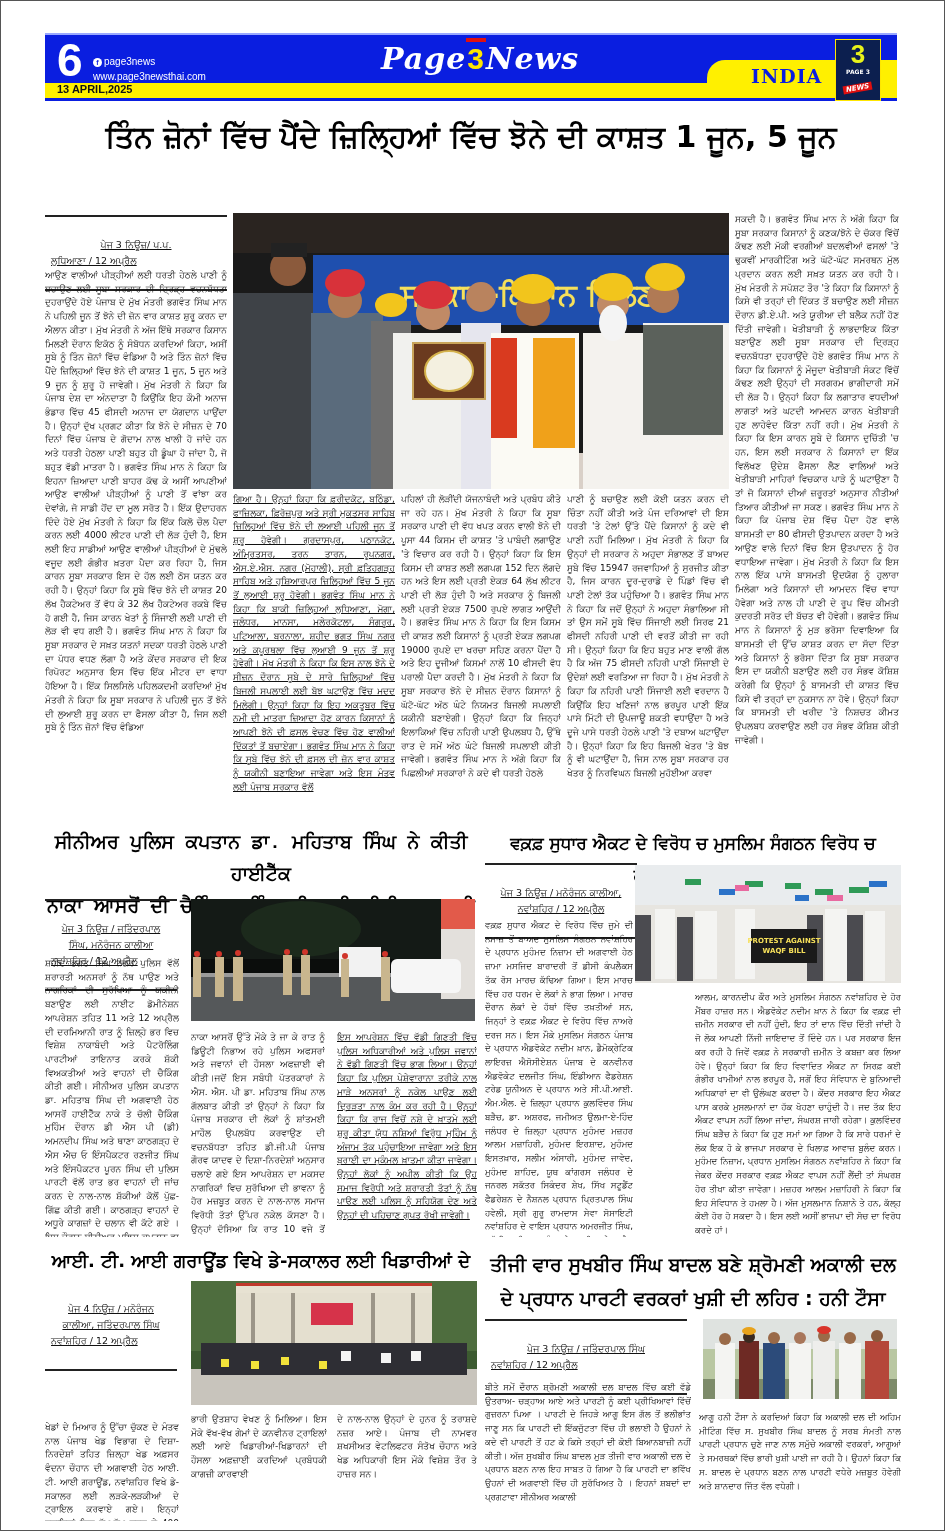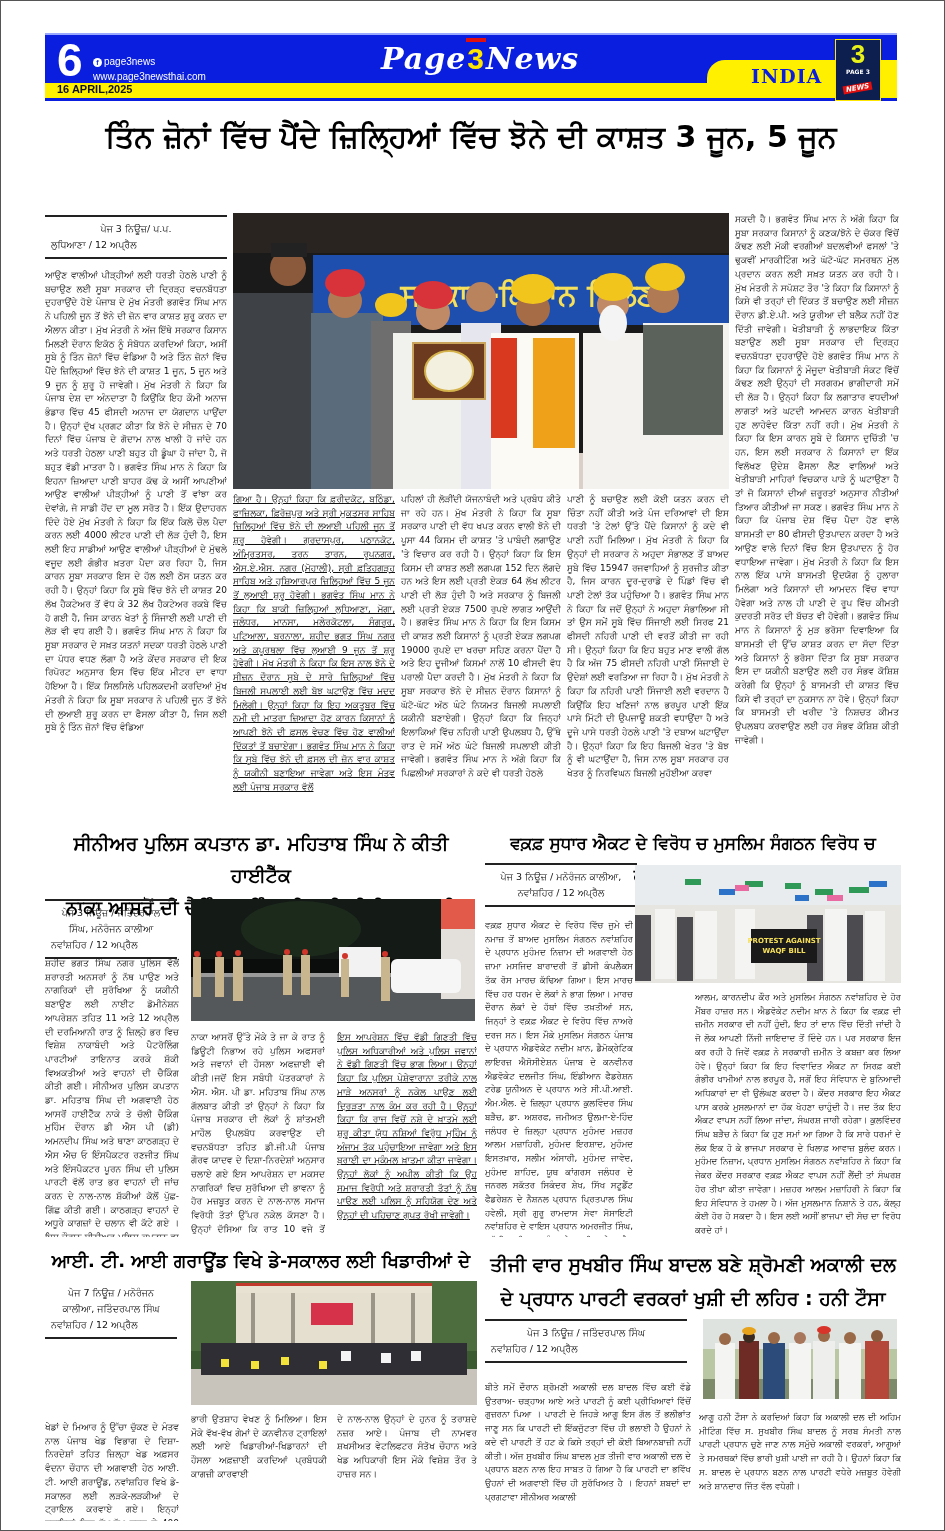--- a/index.html
+++ b/index.html
@@ -23,21 +23,21 @@
   .badge-3 { font-family: "Liberation Sans", sans-serif; font-weight: bold; font-size: 26px; color: #e8f21a; line-height: 28px; }
   .badge-p3 { font-size: 6px; color: #fff; font-weight: bold; }
   .badge-news { font-size: 7px; font-weight: bold; font-style: italic; color: #fff; background: #e01010; display: inline-block; padding: 0 3px; transform: rotate(-10deg); margin-top: 1px; }
 
   
   .headline { position: absolute; font-weight: bold; color: #000; text-align: center; font-family: "DejaVu Sans", sans-serif; }
   .hl-main { left: 44px; top: 114px; width: 852px; font-size: 30px; line-height: 44px; }
   .hl-sub { font-size: 19px; line-height: 32px; }
 
   
-  .dateline { position: absolute; border-top: 2px solid #222; border-bottom: 2px solid #222; font-size: 9.5px; padding: 4px 6px; line-height: 16px; }
+  .dateline { position: absolute; border-top: 2px solid #222; border-bottom: 2px solid #222; font-size: 9.5px; padding: 20px 6px; line-height: 16px; text-decoration: underline; }
   .dateline .src { text-align: center; display: block; }
   .dateline .loc { display: block; }
 
   .col { position: absolute; font-size: 9px; line-height: 13.7px; text-align: justify; color: #111; overflow: hidden; }
   .col p { margin-bottom: 2px; }
 
   .photo { position: absolute; overflow: hidden; }
   .photo svg { display: block; width: 100%; height: 100%; }
 </style>
 </head>
@@ -47,34 +47,34 @@
 
   <div class="masthead">
     <div class="mast-yellow"></div>
     <div class="mast-yellow-right"></div>
     <div class="mast-bottomline"></div>
     <div class="page-num">6</div>
     <div class="mast-social">
       <span style="display:inline-block;width:9px;height:9px;border-radius:50%;background:#fff;color:#0a1ee0;font-size:7px;text-align:center;line-height:9px;font-weight:bold;margin-right:2px;">f</span><span>page3news</span>
     </div>
     <div class="mast-site">www.page3newsthai.com</div>
-    <div class="mast-date">16 APRIL,2025</div>
+    <div class="mast-date">13 APRIL,2025</div>
     <div class="logo">
       <span>Page</span><span class="three">3</span><span>News</span>
     </div>
     <div class="india">INDIA</div>
     <div class="badge">
       <div class="badge-3">3</div>
       <div class="badge-p3">PAGE 3</div>
       <div class="badge-news">NEWS</div>
     </div>
   </div>
 
   <div class="headline hl-main">
-    <div>ਤਿੰਨ ਜ਼ੋਨਾਂ ਵਿੱਚ ਪੈਂਦੇ ਜ਼ਿਲ੍ਹਿਆਂ ਵਿੱਚ ਝੋਨੇ ਦੀ ਕਾਸ਼ਤ 3 ਜੂਨ, 5 ਜੂਨ</div>
+    <div>ਤਿੰਨ ਜ਼ੋਨਾਂ ਵਿੱਚ ਪੈਂਦੇ ਜ਼ਿਲ੍ਹਿਆਂ ਵਿੱਚ ਝੋਨੇ ਦੀ ਕਾਸ਼ਤ 1 ਜੂਨ, 5 ਜੂਨ</div>
   </div>
 
   <div class="dateline" style="left:44px; top:214px; width:182px;">
     <span class="src">ਪੇਜ 3 ਨਿਊਜ਼/ ਪ.ਪ.</span>
     <span class="loc">ਲੁਧਿਆਣਾ / 12 ਅਪ੍ਰੈਲ</span>
   </div>
 
   <div class="col" style="left:44px; top:268px; width:182px; height:548px;">
     <p>ਆਉਣ ਵਾਲੀਆਂ ਪੀੜ੍ਹੀਆਂ ਲਈ ਧਰਤੀ ਹੇਠਲੇ ਪਾਣੀ ਨੂੰ ਬਚਾਉਣ ਲਈ ਸੂਬਾ ਸਰਕਾਰ ਦੀ ਦ੍ਰਿੜ੍ਹ ਵਚਨਬੱਧਤਾ ਦੁਹਰਾਉਂਦੇ ਹੋਏ ਪੰਜਾਬ ਦੇ ਮੁੱਖ ਮੰਤਰੀ ਭਗਵੰਤ ਸਿੰਘ ਮਾਨ ਨੇ ਪਹਿਲੀ ਜੂਨ ਤੋਂ ਝੋਨੇ ਦੀ ਜ਼ੋਨ ਵਾਰ ਕਾਸ਼ਤ ਸ਼ੁਰੂ ਕਰਨ ਦਾ ਐਲਾਨ ਕੀਤਾ। ਮੁੱਖ ਮੰਤਰੀ ਨੇ ਅੱਜ ਇੱਥੇ ਸਰਕਾਰ ਕਿਸਾਨ ਮਿਲਣੀ ਦੌਰਾਨ ਇਕੱਠ ਨੂੰ ਸੰਬੋਧਨ ਕਰਦਿਆਂ ਕਿਹਾ, ਅਸੀਂ ਸੂਬੇ ਨੂੰ ਤਿੰਨ ਜ਼ੋਨਾਂ ਵਿੱਚ ਵੰਡਿਆ ਹੈ ਅਤੇ ਤਿੰਨ ਜ਼ੋਨਾਂ ਵਿੱਚ ਪੈਂਦੇ ਜ਼ਿਲ੍ਹਿਆਂ ਵਿੱਚ ਝੋਨੇ ਦੀ ਕਾਸ਼ਤ 1 ਜੂਨ, 5 ਜੂਨ ਅਤੇ 9 ਜੂਨ ਨੂੰ ਸ਼ੁਰੂ ਹੋ ਜਾਵੇਗੀ। ਮੁੱਖ ਮੰਤਰੀ ਨੇ ਕਿਹਾ ਕਿ ਪੰਜਾਬ ਦੇਸ਼ ਦਾ ਅੰਨਦਾਤਾ ਹੈ ਕਿਉਂਕਿ ਇਹ ਕੌਮੀ ਅਨਾਜ ਭੰਡਾਰ ਵਿੱਚ 45 ਫੀਸਦੀ ਅਨਾਜ ਦਾ ਯੋਗਦਾਨ ਪਾਉਂਦਾ ਹੈ। ਉਨ੍ਹਾਂ ਦੁੱਖ ਪ੍ਰਗਟ ਕੀਤਾ ਕਿ ਝੋਨੇ ਦੇ ਸੀਜ਼ਨ ਦੇ 70 ਦਿਨਾਂ ਵਿੱਚ ਪੰਜਾਬ ਦੇ ਗੋਦਾਮ ਨਾਲ ਖਾਲੀ ਹੋ ਜਾਂਦੇ ਹਨ ਅਤੇ ਧਰਤੀ ਹੇਠਲਾ ਪਾਣੀ ਬਹੁਤ ਹੀ ਡੂੰਘਾ ਹੋ ਜਾਂਦਾ ਹੈ, ਜੋ ਬਹੁਤ ਵੱਡੀ ਮਾਤਰਾ ਹੈ। ਭਗਵੰਤ ਸਿੰਘ ਮਾਨ ਨੇ ਕਿਹਾ ਕਿ ਇਹਨਾ ਜ਼ਿਆਦਾ ਪਾਣੀ ਬਾਹਰ ਕੱਢ ਕੇ ਅਸੀਂ ਆਪਣੀਆਂ ਆਉਣ ਵਾਲੀਆਂ ਪੀੜ੍ਹੀਆਂ ਨੂੰ ਪਾਣੀ ਤੋਂ ਵਾਂਝਾ ਕਰ ਦੇਵਾਂਗੇ, ਜੋ ਸਾਡੀ ਹੋਂਦ ਦਾ ਮੂਲ ਸਰੋਤ ਹੈ। ਇੱਕ ਉਦਾਹਰਨ ਦਿੰਦੇ ਹੋਏ ਮੁੱਖ ਮੰਤਰੀ ਨੇ ਕਿਹਾ ਕਿ ਇੱਕ ਕਿਲੋ ਚੌਲ ਪੈਦਾ ਕਰਨ ਲਈ 4000 ਲੀਟਰ ਪਾਣੀ ਦੀ ਲੋੜ ਹੁੰਦੀ ਹੈ, ਇਸ ਲਈ ਇਹ ਸਾਡੀਆਂ ਆਉਣ ਵਾਲੀਆਂ ਪੀੜ੍ਹੀਆਂ ਦੇ ਮੁੱਢਲੇ ਵਜੂਦ ਲਈ ਗੰਭੀਰ ਖ਼ਤਰਾ ਪੈਦਾ ਕਰ ਰਿਹਾ ਹੈ, ਜਿਸ ਕਾਰਨ ਸੂਬਾ ਸਰਕਾਰ ਇਸ ਦੇ ਹੱਲ ਲਈ ਠੋਸ ਯਤਨ ਕਰ ਰਹੀ ਹੈ। ਉਨ੍ਹਾਂ ਕਿਹਾ ਕਿ ਸੂਬੇ ਵਿੱਚ ਝੋਨੇ ਦੀ ਕਾਸ਼ਤ 20 ਲੱਖ ਹੈਕਟੇਅਰ ਤੋਂ ਵੱਧ ਕੇ 32 ਲੱਖ ਹੈਕਟੇਅਰ ਰਕਬੇ ਵਿੱਚ ਹੋ ਗਈ ਹੈ, ਜਿਸ ਕਾਰਨ ਖੇਤਾਂ ਨੂੰ ਸਿੰਜਾਈ ਲਈ ਪਾਣੀ ਦੀ ਲੋੜ ਵੀ ਵਧ ਗਈ ਹੈ। ਭਗਵੰਤ ਸਿੰਘ ਮਾਨ ਨੇ ਕਿਹਾ ਕਿ ਸੂਬਾ ਸਰਕਾਰ ਦੇ ਸਖ਼ਤ ਯਤਨਾਂ ਸਦਕਾ ਧਰਤੀ ਹੇਠਲੇ ਪਾਣੀ ਦਾ ਪੱਧਰ ਵਧਣ ਲੱਗਾ ਹੈ ਅਤੇ ਕੇਂਦਰ ਸਰਕਾਰ ਦੀ ਇਕ ਰਿਪੋਰਟ ਅਨੁਸਾਰ ਇਸ ਵਿੱਚ ਇੱਕ ਮੀਟਰ ਦਾ ਵਾਧਾ ਹੋਇਆ ਹੈ। ਇੱਕ ਸਿਲਸਿਲੇ ਪਹਿਲਕਦਮੀ ਕਰਦਿਆਂ ਮੁੱਖ ਮੰਤਰੀ ਨੇ ਕਿਹਾ ਕਿ ਸੂਬਾ ਸਰਕਾਰ ਨੇ ਪਹਿਲੀ ਜੂਨ ਤੋਂ ਝੋਨੇ ਦੀ ਲੁਆਈ ਸ਼ੁਰੂ ਕਰਨ ਦਾ ਫੈਸਲਾ ਕੀਤਾ ਹੈ, ਜਿਸ ਲਈ ਸੂਬੇ ਨੂੰ ਤਿੰਨ ਜ਼ੋਨਾਂ ਵਿੱਚ ਵੰਡਿਆ</p>
   </div>
@@ -126,21 +126,21 @@
   <div class="col" style="left:400px; top:492px; width:160px; height:324px;">
     <p>ਪਹਿਲਾਂ ਹੀ ਲੋੜੀਂਦੀ ਯੋਜਨਾਬੰਦੀ ਅਤੇ ਪ੍ਰਬੰਧ ਕੀਤੇ ਜਾ ਰਹੇ ਹਨ। ਮੁੱਖ ਮੰਤਰੀ ਨੇ ਕਿਹਾ ਕਿ ਸੂਬਾ ਸਰਕਾਰ ਪਾਣੀ ਦੀ ਵੱਧ ਖਪਤ ਕਰਨ ਵਾਲੀ ਝੋਨੇ ਦੀ ਪੂਸਾ 44 ਕਿਸਮ ਦੀ ਕਾਸ਼ਤ 'ਤੇ ਪਾਬੰਦੀ ਲਗਾਉਣ 'ਤੇ ਵਿਚਾਰ ਕਰ ਰਹੀ ਹੈ। ਉਨ੍ਹਾਂ ਕਿਹਾ ਕਿ ਇਸ ਕਿਸਮ ਦੀ ਕਾਸ਼ਤ ਲਈ ਲਗਪਗ 152 ਦਿਨ ਲੱਗਦੇ ਹਨ ਅਤੇ ਇਸ ਲਈ ਪ੍ਰਤੀ ਏਕੜ 64 ਲੱਖ ਲੀਟਰ ਪਾਣੀ ਦੀ ਲੋੜ ਹੁੰਦੀ ਹੈ ਅਤੇ ਸਰਕਾਰ ਨੂੰ ਬਿਜਲੀ ਲਈ ਪ੍ਰਤੀ ਏਕੜ 7500 ਰੁਪਏ ਲਾਗਤ ਆਉਂਦੀ ਹੈ। ਭਗਵੰਤ ਸਿੰਘ ਮਾਨ ਨੇ ਕਿਹਾ ਕਿ ਇਸ ਕਿਸਮ ਦੀ ਕਾਸ਼ਤ ਲਈ ਕਿਸਾਨਾਂ ਨੂੰ ਪ੍ਰਤੀ ਏਕੜ ਲਗਪਗ 19000 ਰੁਪਏ ਦਾ ਖਰਚਾ ਸਹਿਣ ਕਰਨਾ ਪੈਂਦਾ ਹੈ ਅਤੇ ਇਹ ਦੂਜੀਆਂ ਕਿਸਮਾਂ ਨਾਲੋਂ 10 ਫੀਸਦੀ ਵੱਧ ਪਰਾਲੀ ਪੈਦਾ ਕਰਦੀ ਹੈ। ਮੁੱਖ ਮੰਤਰੀ ਨੇ ਕਿਹਾ ਕਿ ਸੂਬਾ ਸਰਕਾਰ ਝੋਨੇ ਦੇ ਸੀਜ਼ਨ ਦੌਰਾਨ ਕਿਸਾਨਾਂ ਨੂੰ ਘੱਟੋ-ਘੱਟ ਅੱਠ ਘੰਟੇ ਨਿਯਮਤ ਬਿਜਲੀ ਸਪਲਾਈ ਯਕੀਨੀ ਬਣਾਏਗੀ। ਉਨ੍ਹਾਂ ਕਿਹਾ ਕਿ ਜਿਨ੍ਹਾਂ ਇਲਾਕਿਆਂ ਵਿੱਚ ਨਹਿਰੀ ਪਾਣੀ ਉਪਲਬਧ ਹੈ, ਉੱਥੇ ਰਾਤ ਦੇ ਸਮੇਂ ਅੱਠ ਘੰਟੇ ਬਿਜਲੀ ਸਪਲਾਈ ਕੀਤੀ ਜਾਵੇਗੀ। ਭਗਵੰਤ ਸਿੰਘ ਮਾਨ ਨੇ ਅੱਗੇ ਕਿਹਾ ਕਿ ਪਿਛਲੀਆਂ ਸਰਕਾਰਾਂ ਨੇ ਕਦੇ ਵੀ ਧਰਤੀ ਹੇਠਲੇ</p>
   </div>
   <div class="col" style="left:566px; top:492px; width:162px; height:324px;">
     <p>ਪਾਣੀ ਨੂੰ ਬਚਾਉਣ ਲਈ ਕੋਈ ਯਤਨ ਕਰਨ ਦੀ ਚਿੰਤਾ ਨਹੀਂ ਕੀਤੀ ਅਤੇ ਪੰਜ ਦਰਿਆਵਾਂ ਦੀ ਇਸ ਧਰਤੀ 'ਤੇ ਟੇਲਾਂ ਉੱਤੇ ਪੈਂਦੇ ਕਿਸਾਨਾਂ ਨੂੰ ਕਦੇ ਵੀ ਪਾਣੀ ਨਹੀਂ ਮਿਲਿਆ। ਮੁੱਖ ਮੰਤਰੀ ਨੇ ਕਿਹਾ ਕਿ ਉਨ੍ਹਾਂ ਦੀ ਸਰਕਾਰ ਨੇ ਅਹੁਦਾ ਸੰਭਾਲਣ ਤੋਂ ਬਾਅਦ ਸੂਬੇ ਵਿੱਚ 15947 ਰਜਵਾਹਿਆਂ ਨੂੰ ਸੁਰਜੀਤ ਕੀਤਾ ਹੈ, ਜਿਸ ਕਾਰਨ ਦੂਰ-ਦੁਰਾਡੇ ਦੇ ਪਿੰਡਾਂ ਵਿੱਚ ਵੀ ਪਾਣੀ ਟੇਲਾਂ ਤੱਕ ਪਹੁੰਚਿਆ ਹੈ। ਭਗਵੰਤ ਸਿੰਘ ਮਾਨ ਨੇ ਕਿਹਾ ਕਿ ਜਦੋਂ ਉਨ੍ਹਾਂ ਨੇ ਅਹੁਦਾ ਸੰਭਾਲਿਆ ਸੀ ਤਾਂ ਉਸ ਸਮੇਂ ਸੂਬੇ ਵਿੱਚ ਸਿੰਜਾਈ ਲਈ ਸਿਰਫ 21 ਫੀਸਦੀ ਨਹਿਰੀ ਪਾਣੀ ਦੀ ਵਰਤੋਂ ਕੀਤੀ ਜਾ ਰਹੀ ਸੀ। ਉਨ੍ਹਾਂ ਕਿਹਾ ਕਿ ਇਹ ਬਹੁਤ ਮਾਣ ਵਾਲੀ ਗੱਲ ਹੈ ਕਿ ਅੱਜ 75 ਫੀਸਦੀ ਨਹਿਰੀ ਪਾਣੀ ਸਿੰਜਾਈ ਦੇ ਉਦੇਸ਼ਾਂ ਲਈ ਵਰਤਿਆ ਜਾ ਰਿਹਾ ਹੈ। ਮੁੱਖ ਮੰਤਰੀ ਨੇ ਕਿਹਾ ਕਿ ਨਹਿਰੀ ਪਾਣੀ ਸਿੰਜਾਈ ਲਈ ਵਰਦਾਨ ਹੈ ਕਿਉਂਕਿ ਇਹ ਖਣਿਜਾਂ ਨਾਲ ਭਰਪੂਰ ਪਾਣੀ ਇੱਕ ਪਾਸੇ ਮਿੱਟੀ ਦੀ ਉਪਜਾਊ ਸ਼ਕਤੀ ਵਧਾਉਂਦਾ ਹੈ ਅਤੇ ਦੂਜੇ ਪਾਸੇ ਧਰਤੀ ਹੇਠਲੇ ਪਾਣੀ 'ਤੇ ਦਬਾਅ ਘਟਾਉਂਦਾ ਹੈ। ਉਨ੍ਹਾਂ ਕਿਹਾ ਕਿ ਇਹ ਬਿਜਲੀ ਖੇਤਰ 'ਤੇ ਬੋਝ ਨੂੰ ਵੀ ਘਟਾਉਂਦਾ ਹੈ, ਜਿਸ ਨਾਲ ਸੂਬਾ ਸਰਕਾਰ ਹਰ ਖੇਤਰ ਨੂੰ ਨਿਰਵਿਘਨ ਬਿਜਲੀ ਮੁਹੱਈਆ ਕਰਵਾ</p>
   </div>
   <div class="col" style="left:734px; top:212px; width:164px; height:604px;">
     <p>ਸਕਦੀ ਹੈ। ਭਗਵੰਤ ਸਿੰਘ ਮਾਨ ਨੇ ਅੱਗੇ ਕਿਹਾ ਕਿ ਸੂਬਾ ਸਰਕਾਰ ਕਿਸਾਨਾਂ ਨੂੰ ਕਣਕ/ਝੋਨੇ ਦੇ ਚੱਕਰ ਵਿੱਚੋਂ ਕੱਢਣ ਲਈ ਮੱਕੀ ਵਰਗੀਆਂ ਬਦਲਵੀਆਂ ਫਸਲਾਂ 'ਤੇ ਢੁਕਵੀਂ ਮਾਰਕੀਟਿੰਗ ਅਤੇ ਘੱਟੋ-ਘੱਟ ਸਮਰਥਨ ਮੁੱਲ ਪ੍ਰਦਾਨ ਕਰਨ ਲਈ ਸਖ਼ਤ ਯਤਨ ਕਰ ਰਹੀ ਹੈ। ਮੁੱਖ ਮੰਤਰੀ ਨੇ ਸਪੱਸ਼ਟ ਤੌਰ 'ਤੇ ਕਿਹਾ ਕਿ ਕਿਸਾਨਾਂ ਨੂੰ ਕਿਸੇ ਵੀ ਤਰ੍ਹਾਂ ਦੀ ਦਿੱਕਤ ਤੋਂ ਬਚਾਉਣ ਲਈ ਸੀਜ਼ਨ ਦੌਰਾਨ ਡੀ.ਏ.ਪੀ. ਅਤੇ ਯੂਰੀਆ ਦੀ ਬਲੈਕ ਨਹੀਂ ਹੋਣ ਦਿੱਤੀ ਜਾਵੇਗੀ। ਖੇਤੀਬਾੜੀ ਨੂੰ ਲਾਭਦਾਇਕ ਕਿੱਤਾ ਬਣਾਉਣ ਲਈ ਸੂਬਾ ਸਰਕਾਰ ਦੀ ਦ੍ਰਿੜ੍ਹ ਵਚਨਬੱਧਤਾ ਦੁਹਰਾਉਂਦੇ ਹੋਏ ਭਗਵੰਤ ਸਿੰਘ ਮਾਨ ਨੇ ਕਿਹਾ ਕਿ ਕਿਸਾਨਾਂ ਨੂੰ ਮੌਜੂਦਾ ਖੇਤੀਬਾੜੀ ਸੰਕਟ ਵਿੱਚੋਂ ਕੱਢਣ ਲਈ ਉਨ੍ਹਾਂ ਦੀ ਸਰਗਰਮ ਭਾਗੀਦਾਰੀ ਸਮੇਂ ਦੀ ਲੋੜ ਹੈ। ਉਨ੍ਹਾਂ ਕਿਹਾ ਕਿ ਲਗਾਤਾਰ ਵਧਦੀਆਂ ਲਾਗਤਾਂ ਅਤੇ ਘਟਦੀ ਆਮਦਨ ਕਾਰਨ ਖੇਤੀਬਾੜੀ ਹੁਣ ਲਾਹੇਵੰਦ ਕਿੱਤਾ ਨਹੀਂ ਰਹੀ। ਮੁੱਖ ਮੰਤਰੀ ਨੇ ਕਿਹਾ ਕਿ ਇਸ ਕਾਰਨ ਸੂਬੇ ਦੇ ਕਿਸਾਨ ਦੁਚਿੱਤੀ 'ਚ ਹਨ, ਇਸ ਲਈ ਸਰਕਾਰ ਨੇ ਕਿਸਾਨਾਂ ਦਾ ਇੱਕ ਵਿਲੱਖਣ ਉਦੇਸ਼ ਫੈਸਲਾ ਲੈਣ ਵਾਲਿਆਂ ਅਤੇ ਖੇਤੀਬਾੜੀ ਮਾਹਿਰਾਂ ਵਿਚਕਾਰ ਪਾੜੇ ਨੂੰ ਘਟਾਉਣਾ ਹੈ ਤਾਂ ਜੋ ਕਿਸਾਨਾਂ ਦੀਆਂ ਜ਼ਰੂਰਤਾਂ ਅਨੁਸਾਰ ਨੀਤੀਆਂ ਤਿਆਰ ਕੀਤੀਆਂ ਜਾ ਸਕਣ। ਭਗਵੰਤ ਸਿੰਘ ਮਾਨ ਨੇ ਕਿਹਾ ਕਿ ਪੰਜਾਬ ਦੇਸ਼ ਵਿੱਚ ਪੈਦਾ ਹੋਣ ਵਾਲੇ ਬਾਸਮਤੀ ਦਾ 80 ਫੀਸਦੀ ਉਤਪਾਦਨ ਕਰਦਾ ਹੈ ਅਤੇ ਆਉਣ ਵਾਲੇ ਦਿਨਾਂ ਵਿੱਚ ਇਸ ਉਤਪਾਦਨ ਨੂੰ ਹੋਰ ਵਧਾਇਆ ਜਾਵੇਗਾ। ਮੁੱਖ ਮੰਤਰੀ ਨੇ ਕਿਹਾ ਕਿ ਇਸ ਨਾਲ ਇੱਕ ਪਾਸੇ ਬਾਸਮਤੀ ਉਦਯੋਗ ਨੂੰ ਹੁਲਾਰਾ ਮਿਲੇਗਾ ਅਤੇ ਕਿਸਾਨਾਂ ਦੀ ਆਮਦਨ ਵਿੱਚ ਵਾਧਾ ਹੋਵੇਗਾ ਅਤੇ ਨਾਲ ਹੀ ਪਾਣੀ ਦੇ ਰੂਪ ਵਿੱਚ ਕੀਮਤੀ ਕੁਦਰਤੀ ਸਰੋਤ ਦੀ ਬੱਚਤ ਵੀ ਹੋਵੇਗੀ। ਭਗਵੰਤ ਸਿੰਘ ਮਾਨ ਨੇ ਕਿਸਾਨਾਂ ਨੂੰ ਮੁੜ ਭਰੋਸਾ ਦਿਵਾਇਆ ਕਿ ਬਾਸਮਤੀ ਦੀ ਉੱਚ ਕਾਸ਼ਤ ਕਰਨ ਦਾ ਸੱਦਾ ਦਿੱਤਾ ਅਤੇ ਕਿਸਾਨਾਂ ਨੂੰ ਭਰੋਸਾ ਦਿੱਤਾ ਕਿ ਸੂਬਾ ਸਰਕਾਰ ਇਸ ਦਾ ਯਕੀਨੀ ਬਣਾਉਣ ਲਈ ਹਰ ਸੰਭਵ ਕੋਸ਼ਿਸ਼ ਕਰੇਗੀ ਕਿ ਉਨ੍ਹਾਂ ਨੂੰ ਬਾਸਮਤੀ ਦੀ ਕਾਸ਼ਤ ਵਿੱਚ ਕਿਸੇ ਵੀ ਤਰ੍ਹਾਂ ਦਾ ਨੁਕਸਾਨ ਨਾ ਹੋਵੇ। ਉਨ੍ਹਾਂ ਕਿਹਾ ਕਿ ਬਾਸਮਤੀ ਦੀ ਖਰੀਦ 'ਤੇ ਨਿਸ਼ਚਤ ਕੀਮਤ ਉਪਲਬਧ ਕਰਵਾਉਣ ਲਈ ਹਰ ਸੰਭਵ ਕੋਸ਼ਿਸ਼ ਕੀਤੀ ਜਾਵੇਗੀ।</p>
   </div>
 
-  <div class="headline hl-sub" style="left:44px; top:826px; width:432px;">
+  <div class="headline hl-sub" style="left:44px; top:826px; width:432px;font-family:Liberation Mono, monospace;">
     <div>ਸੀਨੀਅਰ ਪੁਲਿਸ ਕਪਤਾਨ ਡਾ. ਮਹਿਤਾਬ ਸਿੰਘ ਨੇ ਕੀਤੀ ਹਾਈਟੈੱਕ</div>
     <div>ਨਾਕਾ ਆਸਰੋਂ ਦੀ ਚੈਕਿੰਗ ਮੁਹਿੰਮ ਟੀਮ ਦੀ ਕੀਤੀ ਅਗਵਾਈ</div>
   </div>
   <div class="dateline" style="left:44px; top:898px; width:132px; text-align:center;">
     <span class="src">ਪੇਜ 3 ਨਿਊਜ਼ / ਜਤਿੰਦਰਪਾਲ ਸਿੰਘ, ਮਨੋਰੰਜਨ ਕਾਲੀਆ</span>
     <span class="loc" style="text-align:left;">ਨਵਾਂਸ਼ਹਿਰ / 12 ਅਪ੍ਰੈਲ</span>
   </div>
   <div class="col" style="left:44px; top:956px; width:134px; height:280px;">
     <p>ਸ਼ਹੀਦ ਭਗਤ ਸਿੰਘ ਨਗਰ ਪੁਲਿਸ ਵੱਲੋਂ ਸ਼ਰਾਰਤੀ ਅਨਸਰਾਂ ਨੂੰ ਨੱਥ ਪਾਉਣ ਅਤੇ ਨਾਗਰਿਕਾਂ ਦੀ ਸੁਰੱਖਿਆ ਨੂੰ ਯਕੀਨੀ ਬਣਾਉਣ ਲਈ ਨਾਈਟ ਡੋਮੀਨੇਸ਼ਨ ਆਪਰੇਸ਼ਨ ਤਹਿਤ 11 ਅਤੇ 12 ਅਪ੍ਰੈਲ ਦੀ ਦਰਮਿਆਨੀ ਰਾਤ ਨੂੰ ਜ਼ਿਲ੍ਹੇ ਭਰ ਵਿਚ ਵਿਸ਼ੇਸ਼ ਨਾਕਾਬੰਦੀ ਅਤੇ ਪੈਟਰੋਲਿੰਗ ਪਾਰਟੀਆਂ ਤਾਇਨਾਤ ਕਰਕੇ ਸ਼ੱਕੀ ਵਿਅਕਤੀਆਂ ਅਤੇ ਵਾਹਨਾਂ ਦੀ ਚੈਕਿੰਗ ਕੀਤੀ ਗਈ। ਸੀਨੀਅਰ ਪੁਲਿਸ ਕਪਤਾਨ ਡਾ. ਮਹਿਤਾਬ ਸਿੰਘ ਦੀ ਅਗਵਾਈ ਹੇਠ ਆਸਰੋਂ ਹਾਈਟੈੱਕ ਨਾਕੇ ਤੇ ਚੱਲੀ ਚੈਕਿੰਗ ਮੁਹਿੰਮ ਦੌਰਾਨ ਡੀ ਐਸ ਪੀ (ਡੀ) ਅਮਨਦੀਪ ਸਿੰਘ ਅਤੇ ਥਾਣਾ ਕਾਠਗੜ੍ਹ ਦੇ ਐਸ ਐਚ ਓ ਇੰਸਪੈਕਟਰ ਰਣਜੀਤ ਸਿੰਘ ਅਤੇ ਇੰਸਪੈਕਟਰ ਪੂਰਨ ਸਿੰਘ ਦੀ ਪੁਲਿਸ ਪਾਰਟੀ ਵੱਲੋਂ ਰਾਤ ਭਰ ਵਾਹਨਾਂ ਦੀ ਜਾਂਚ ਕਰਨ ਦੇ ਨਾਲ-ਨਾਲ ਸ਼ੱਕੀਆਂ ਕੋਲੋਂ ਪੁੱਛ-ਗਿੱਛ ਕੀਤੀ ਗਈ। ਕਾਠਗੜ੍ਹ ਵਾਹਨਾਂ ਦੇ ਅਧੂਰੇ ਕਾਗਜ਼ਾਂ ਦੇ ਚਲਾਨ ਵੀ ਕੱਟੇ ਗਏ । ਇਸ ਦੌਰਾਨ ਸੀਨੀਅਰ ਪੁਲਿਸ ਕਪਤਾਨ ਡਾ ਮਹਿਤਾਬ ਸਿੰਘ ਨੇ ਹਾਈਟੈੱਕ</p>
   </div>
@@ -232,21 +232,21 @@
     <p>ਵਕ਼ਫ਼ ਸੁਧਾਰ ਐਕਟ ਦੇ ਵਿਰੋਧ ਵਿੱਚ ਜੁਮੇ ਦੀ ਨਮਾਜ਼ ਤੋਂ ਬਾਅਦ ਮੁਸਲਿਮ ਸੰਗਠਨ ਨਵਾਂਸ਼ਹਿਰ ਦੇ ਪ੍ਰਧਾਨ ਮੁਹੰਮਦ ਨਿਜ਼ਾਮ ਦੀ ਅਗਵਾਈ ਹੇਠ ਜ਼ਾਮਾ ਮਸਜਿਦ ਬਾਰਾਦਰੀ ਤੋਂ ਡੀਸੀ ਕੰਪਲੈਕਸ ਤੱਕ ਰੋਸ ਮਾਰਚ ਕੱਢਿਆ ਗਿਆ। ਇਸ ਮਾਰਚ ਵਿੱਚ ਹਰ ਧਰਮ ਦੇ ਲੋਕਾਂ ਨੇ ਭਾਗ ਲਿਆ। ਮਾਰਚ ਦੌਰਾਨ ਲੋਕਾਂ ਦੇ ਹੱਥਾਂ ਵਿੱਚ ਤਖ਼ਤੀਆਂ ਸਨ, ਜਿਨ੍ਹਾਂ ਤੇ ਵਕ਼ਫ਼ ਐਕਟ ਦੇ ਵਿਰੋਧ ਵਿੱਚ ਨਾਅਰੇ ਦਰਜ ਸਨ। ਇਸ ਮੌਕੇ ਮੁਸਲਿਮ ਸੰਗਠਨ ਪੰਜਾਬ ਦੇ ਪ੍ਰਧਾਨ ਐਡਵੋਕੇਟ ਨਦੀਮ ਖ਼ਾਨ, ਡੈਮੋਕ੍ਰੇਟਿਕ ਲਾਇਰਜ਼ ਐਸੋਸੀਏਸ਼ਨ ਪੰਜਾਬ ਦੇ ਕਨਵੀਨਰ ਐਡਵੋਕੇਟ ਦਲਜੀਤ ਸਿੰਘ, ਇੰਡੀਆਨ ਫੈਡਰੇਸ਼ਨ ਟਰੇਡ ਯੂਨੀਅਨ ਦੇ ਪ੍ਰਧਾਨ ਅਤੇ ਸੀ.ਪੀ.ਆਈ. ਐਮ.ਐਲ. ਦੇ ਜ਼ਿਲ੍ਹਾ ਪ੍ਰਧਾਨ ਕੁਲਵਿੰਦਰ ਸਿੰਘ ਬੜੈਚ, ਡਾ. ਅਸ਼ਰਫ, ਜਮੀਅਤ ਉਲਮਾ-ਏ-ਹਿੰਦ ਜਲੰਧਰ ਦੇ ਜ਼ਿਲ੍ਹਾ ਪ੍ਰਧਾਨ ਮੁਹੰਮਦ ਮਜ਼ਹਰ ਆਲਮ ਮਜ਼ਾਹਿਰੀ, ਮੁਹੰਮਦ ਇਰਸ਼ਾਦ, ਮੁਹੰਮਦ ਇਸਤਖ਼ਾਰ, ਸਲੀਮ ਅੰਸਾਰੀ, ਮੁਹੰਮਦ ਜਾਵੇਦ, ਮੁਹੰਮਦ ਸ਼ਾਹਿਦ, ਯੂਥ ਕਾਂਗਰਸ ਜਲੰਧਰ ਦੇ ਜਨਰਲ ਸਕੱਤਰ ਸਿਕੰਦਰ ਸ਼ੇਖ, ਸਿੱਖ ਸਟੂਡੈਂਟ ਫੈਡਰੇਸ਼ਨ ਦੇ ਨੈਸ਼ਨਲ ਪ੍ਰਧਾਨ ਪ੍ਰਿਤਪਾਲ ਸਿੰਘ ਹਵੇਲੀ, ਸ੍ਰੀ ਗੁਰੂ ਰਾਮਦਾਸ ਸੇਵਾ ਸੋਸਾਇਟੀ ਨਵਾਂਸ਼ਹਿਰ ਦੇ ਵਾਇਸ ਪ੍ਰਧਾਨ ਅਮਰਜੀਤ ਸਿੰਘ, ਮਨੁੱਖੀ ਅਧਿਕਾਰ ਮੰਚ ਦੇ ਵਾਈਸ ਚੇਅਰਮੈਨ ਹਰਪ੍ਰੀਤ ਸਿੰਘ ਹੈਪੀ, ਆਟੋ ਯੂਨੀਅਨ ਦੇ ਪ੍ਰਧਾਨ ਪੁਨੀਤ ਕਲੇਰ, ਜਮਹੂਰੀ ਅਧਿਕਾਰ ਸਭਾ ਦੇ ਪ੍ਰੈਸ ਸਕੱਤਰੀ ਜਸਵੀਰ ਸਿੰਘ ਦੀਪ, ਭੱਠਾ ਮਜ਼ਦੂਰ ਯੂਨੀਅਨ ਨਵਾਂਸ਼ਹਿਰ ਦੇ ਪ੍ਰਧਾਨ ਅਵਤਾਰ ਸਿੰਘ ਤਾਰੀ, ਐਂਬੇਡਕਰਵਾਦੀ ਸਤੀਸ਼ ਕੁਮਾਰ, ਸਿਮਰਨ ਕੌਰ ਸਿਮਮੀ, ਸਰਫਰਾਜ</p>
   </div>
   <div class="col" style="left:694px; top:990px; width:206px; height:246px; font-size:8.6px;">
     <p>ਆਲਮ, ਕਾਰਨਦੀਪ ਕੌਰ ਅਤੇ ਮੁਸਲਿਮ ਸੰਗਠਨ ਨਵਾਂਸ਼ਹਿਰ ਦੇ ਹੋਰ ਮੈਂਬਰ ਹਾਜ਼ਰ ਸਨ। ਐਡਵੋਕੇਟ ਨਦੀਮ ਖ਼ਾਨ ਨੇ ਕਿਹਾ ਕਿ ਵਕ਼ਫ਼ ਦੀ ਜ਼ਮੀਨ ਸਰਕਾਰ ਦੀ ਨਹੀਂ ਹੁੰਦੀ, ਇਹ ਤਾਂ ਦਾਨ ਵਿੱਚ ਦਿੱਤੀ ਜਾਂਦੀ ਹੈ ਜੋ ਲੋਕ ਆਪਣੀ ਨਿੱਜੀ ਜਾਇਦਾਦ ਤੋਂ ਦਿੰਦੇ ਹਨ। ਪਰ ਸਰਕਾਰ ਇਜ ਕਰ ਰਹੀ ਹੈ ਜਿਵੇਂ ਵਕ਼ਫ਼ ਨੇ ਸਰਕਾਰੀ ਜ਼ਮੀਨ ਤੇ ਕਬਜ਼ਾ ਕਰ ਲਿਆ ਹੋਵੇ। ਉਨ੍ਹਾਂ ਕਿਹਾ ਕਿ ਇਹ ਵਿਵਾਦਿਤ ਐਕਟ ਨਾ ਸਿਰਫ਼ ਕਈ ਗੰਭੀਰ ਖਾਮੀਆਂ ਨਾਲ ਭਰਪੂਰ ਹੈ, ਸਗੋਂ ਇਹ ਸੰਵਿਧਾਨ ਦੇ ਬੁਨਿਆਦੀ ਅਧਿਕਾਰਾਂ ਦਾ ਵੀ ਉਲੰਘਣ ਕਰਦਾ ਹੈ। ਕੇਂਦਰ ਸਰਕਾਰ ਇਹ ਐਕਟ ਪਾਸ ਕਰਕੇ ਮੁਸਲਮਾਨਾਂ ਦਾ ਹੱਕ ਖੋਹਣਾ ਚਾਹੁੰਦੀ ਹੈ। ਜਦ ਤੱਕ ਇਹ ਐਕਟ ਵਾਪਸ ਨਹੀਂ ਲਿਆ ਜਾਂਦਾ, ਸੰਘਰਸ਼ ਜਾਰੀ ਰਹੇਗਾ। ਕੁਲਵਿੰਦਰ ਸਿੰਘ ਬੜੈਚ ਨੇ ਕਿਹਾ ਕਿ ਹੁਣ ਸਮਾਂ ਆ ਗਿਆ ਹੈ ਕਿ ਸਾਰੇ ਧਰਮਾਂ ਦੇ ਲੋਕ ਇਕ ਹੋ ਕੇ ਭਾਜਪਾ ਸਰਕਾਰ ਦੇ ਖਿਲਾਫ਼ ਆਵਾਜ਼ ਬੁਲੰਦ ਕਰਨ। ਮੁਹੰਮਦ ਨਿਜ਼ਾਮ, ਪ੍ਰਧਾਨ ਮੁਸਲਿਮ ਸੰਗਠਨ ਨਵਾਂਸ਼ਹਿਰ ਨੇ ਕਿਹਾ ਕਿ ਜੇਕਰ ਕੇਂਦਰ ਸਰਕਾਰ ਵਕ਼ਫ਼ ਐਕਟ ਵਾਪਸ ਨਹੀਂ ਲੈਂਦੀ ਤਾਂ ਸੰਘਰਸ਼ ਹੋਰ ਤੀਖਾ ਕੀਤਾ ਜਾਵੇਗਾ। ਮਜ਼ਹਰ ਆਲਮ ਮਜ਼ਾਹਿਰੀ ਨੇ ਕਿਹਾ ਕਿ ਇਹ ਸੰਵਿਧਾਨ ਤੇ ਹਮਲਾ ਹੈ। ਅੱਜ ਮੁਸਲਮਾਨ ਨਿਸ਼ਾਨੇ ਤੇ ਹਨ, ਕੱਲ੍ਹ ਕੋਈ ਹੋਰ ਹੋ ਸਕਦਾ ਹੈ। ਇਸ ਲਈ ਅਸੀਂ ਭਾਜਪਾ ਦੀ ਸੋਚ ਦਾ ਵਿਰੋਧ ਕਰਦੇ ਹਾਂ।</p>
   </div>
 
   <div class="headline hl-sub" style="left:44px; top:1244px; width:432px; font-size:18px;">
     <div>ਆਈ. ਟੀ. ਆਈ ਗਰਾਊਂਡ ਵਿਖੇ ਡੇ-ਸਕਾਲਰ ਲਈ ਖਿਡਾਰੀਆਂ ਦੇ ਹੋਏ ਟ੍ਰਾਇਲ</div>
   </div>
   <div class="dateline" style="left:44px; top:1280px; width:132px; border-top:none; text-align:center;">
-    <span class="src">ਪੇਜ 7 ਨਿਊਜ਼ / ਮਨੋਰੰਜਨ ਕਾਲੀਆ, ਜਤਿੰਦਰਪਾਲ ਸਿੰਘ</span>
+    <span class="src">ਪੇਜ 4 ਨਿਊਜ਼ / ਮਨੋਰੰਜਨ ਕਾਲੀਆ, ਜਤਿੰਦਰਪਾਲ ਸਿੰਘ</span>
     <span class="loc" style="text-align:left;">ਨਵਾਂਸ਼ਹਿਰ / 12 ਅਪ੍ਰੈਲ</span>
   </div>
   <div class="photo" style="left:190px; top:1280px; width:286px; height:124px;">
     <svg viewBox="0 0 286 124" preserveAspectRatio="none">
       <rect width="286" height="124" fill="#3c5a30"></rect>
       <rect x="0" y="0" width="286" height="70" fill="#4e6d3e"></rect>
       <rect x="45" y="4" width="196" height="8" fill="#e7e2d2"></rect>
         <rect x="45" y="2" width="196" height="3" fill="#c0392b"></rect>
       <rect x="45" y="12" width="196" height="52" fill="#e4dfcf"></rect>
       <rect x="120" y="22" width="42" height="22" fill="#d6334a"></rect>

